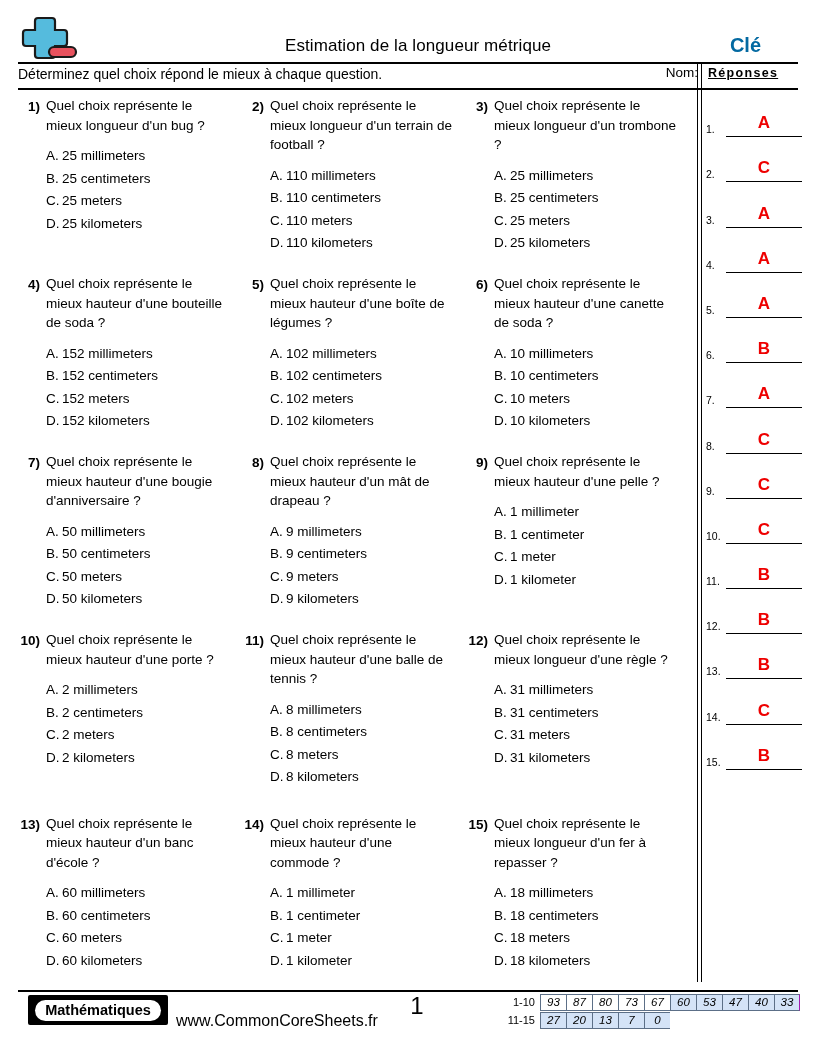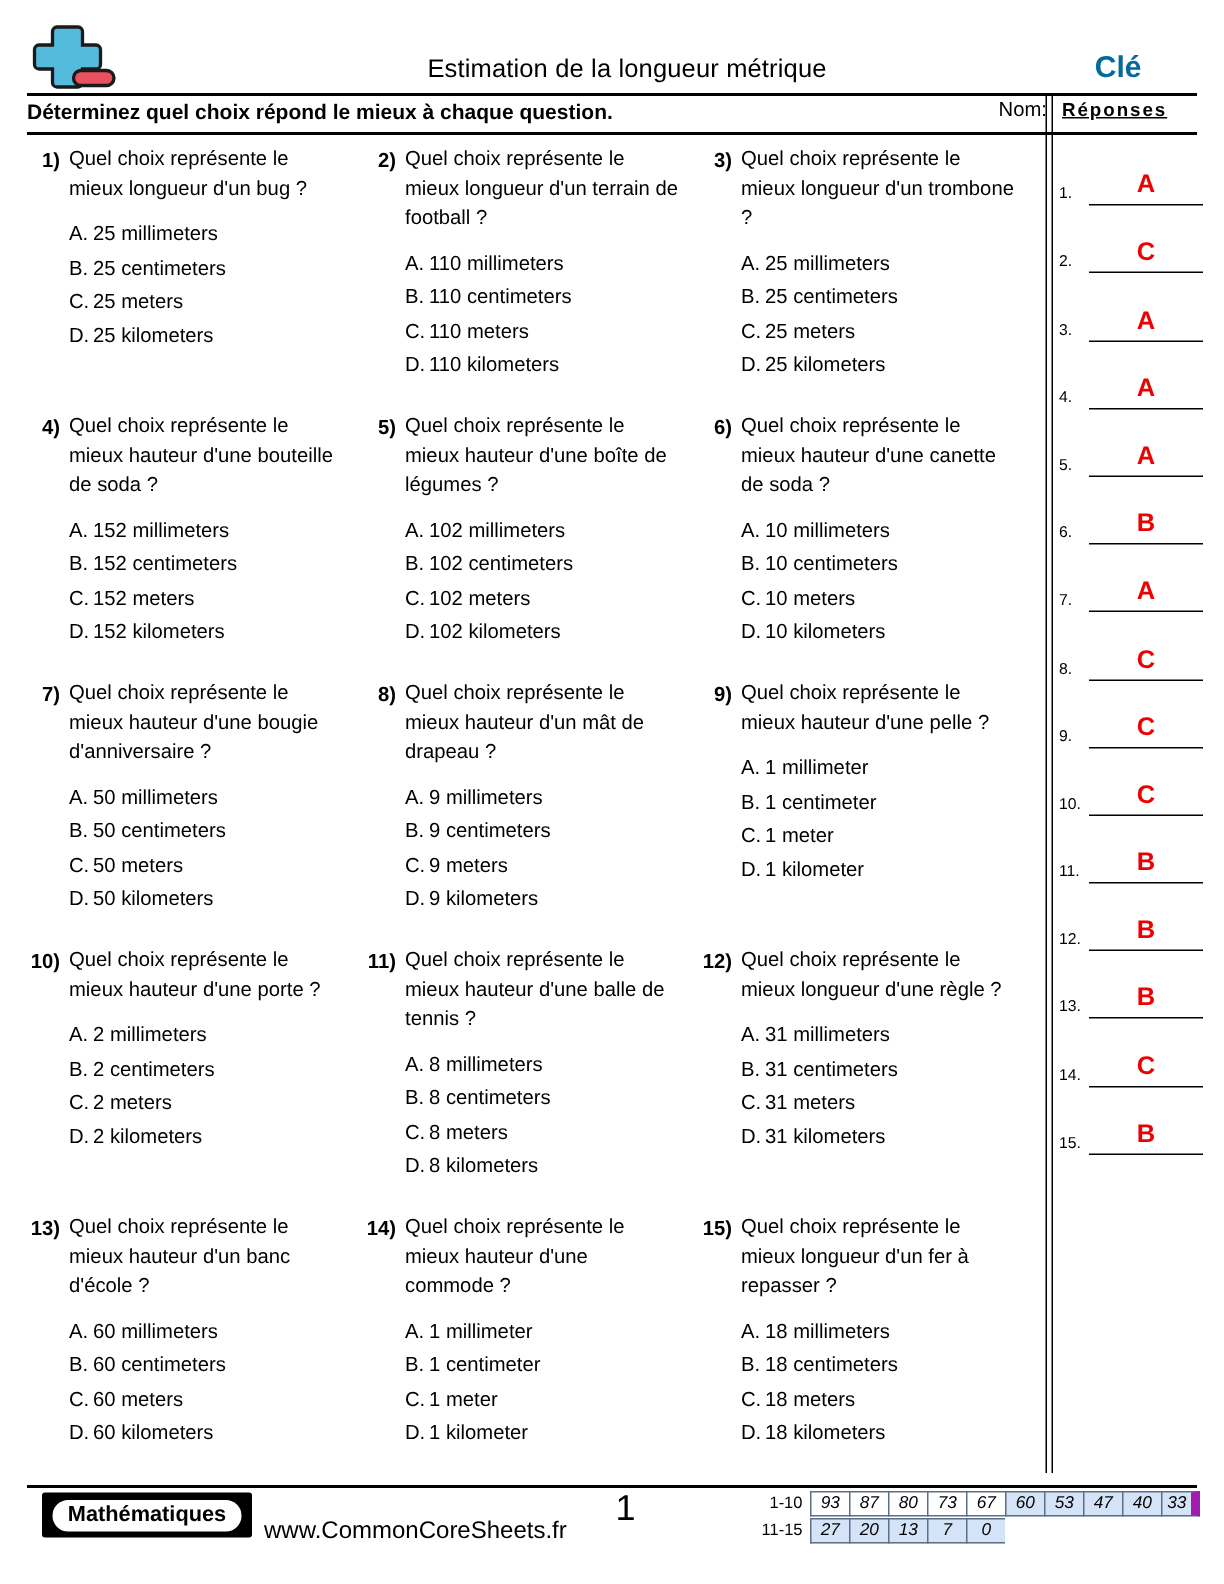--- a/index.html
+++ b/index.html
@@ -62,21 +62,21 @@
     top: 62px;
     border-top: 2.5px solid #000;
   }
 
   
   .instruction {
     position: absolute;
     left: 18px;
     top: 66px;
     font-size: 14px;
-    font-weight: bold;
+    font-weight: normal;
   }
 
   .rule-under-instruction {
     position: absolute;
     left: 18px;
     right: 18px;
     top: 88px;
     border-top: 2px solid #000;
   }
 
@@ -126,21 +126,21 @@
     font-size: 13.5px;
     line-height: 22.5px;
     white-space: nowrap;
   }
   .choice .cl { display: inline-block; min-width: 16px; }
 
   .qrow.r1 { min-height: 178px; }
   .qrow.r2 { min-height: 178px; }
   .qrow.r3 { min-height: 178px; }
   .qrow.r4 { min-height: 178px; }
-  .qrow.r5 { min-height: 170px; }
+  .qrow.r5 { min-height: 170px; align-items: center; }
 
   
   .answers {
     position: absolute;
     left: 706px;
     top: 66px;
     width: 96px;
   }
   .answers-title {
     font-size: 12.5px;
@@ -246,21 +246,21 @@
   .score-cell {
     width: 26px;
     border: 1px solid #5c6f87;
     border-right: none;
     font-size: 11.5px;
     text-align: center;
     line-height: 15px;
     background: #ffffff;
     font-style: italic;
   }
-  .score-cell:last-child { border-right: 6px solid #a21caf; }
+  .score-cell:last-child { border-right: 1px solid #a21caf; }
   .score-cell.hl { background: #d4e3f7; }
   .score-cell.empty { border: none; background: transparent; }
 </style>
 </head>
 <body>
 
 <div class="header">
   <div class="logo">
     <svg width="62" height="48" viewBox="0 0 62 48">
       <path d="M20 4 h14 a3 3 0 0 1 3 3 v9 h9 a3 3 0 0 1 3 3 v10 a3 3 0 0 1 -3 3 h-9 v9 a3 3 0 0 1 -3 3 h-14 a3 3 0 0 1 -3 -3 v-9 h-9 a3 3 0 0 1 -3 -3 v-10 a3 3 0 0 1 3 -3 h9 v-9 a3 3 0 0 1 3 -3 z" fill="#55bbdd" stroke="#1a1a1a" stroke-width="2.2"></path>

